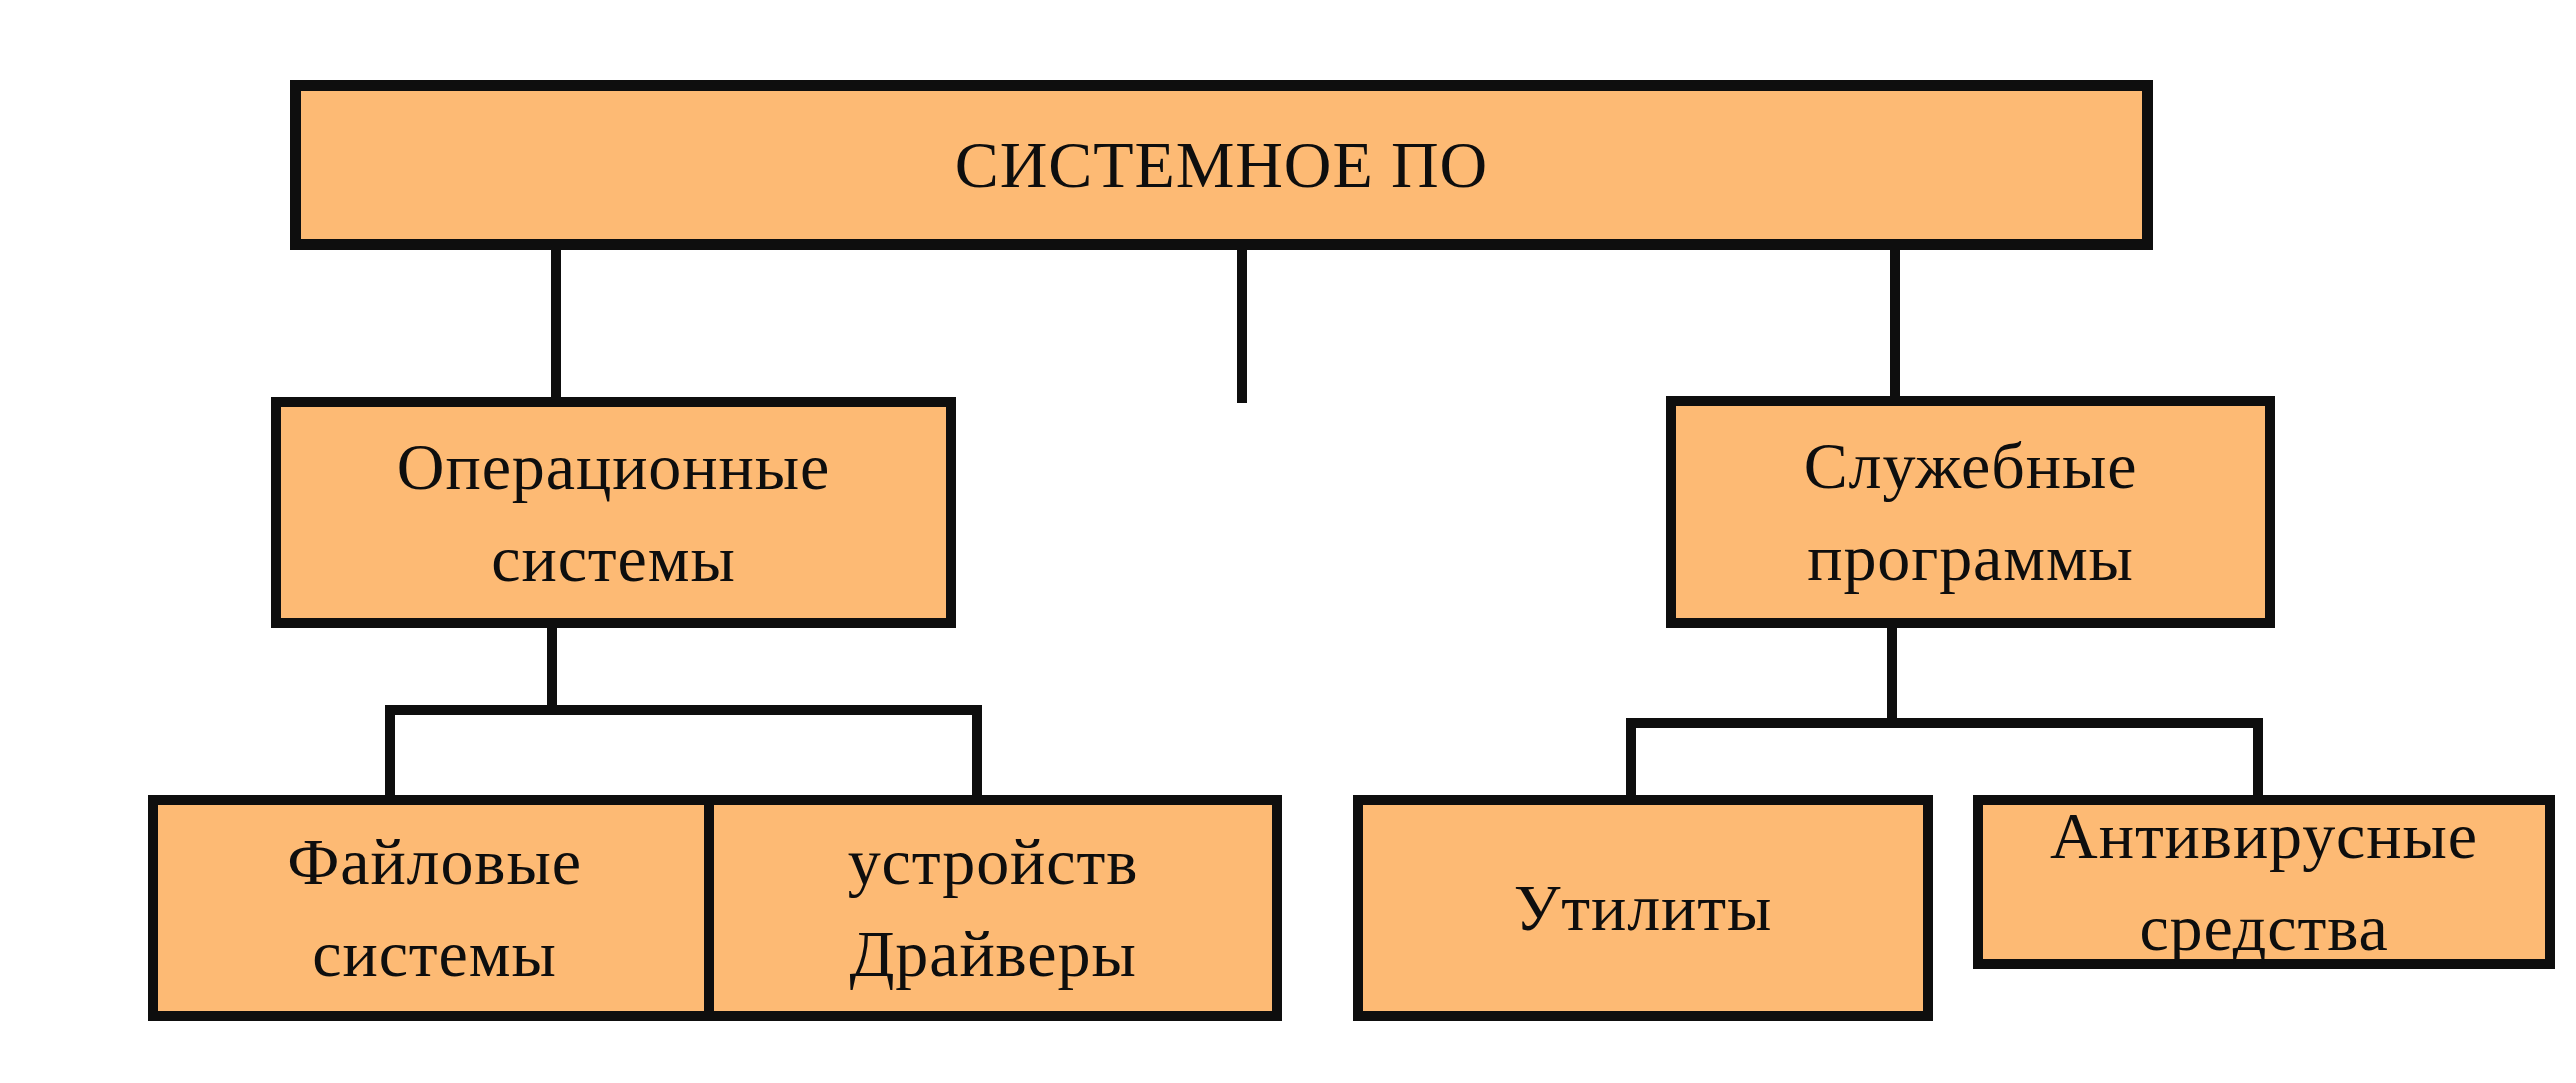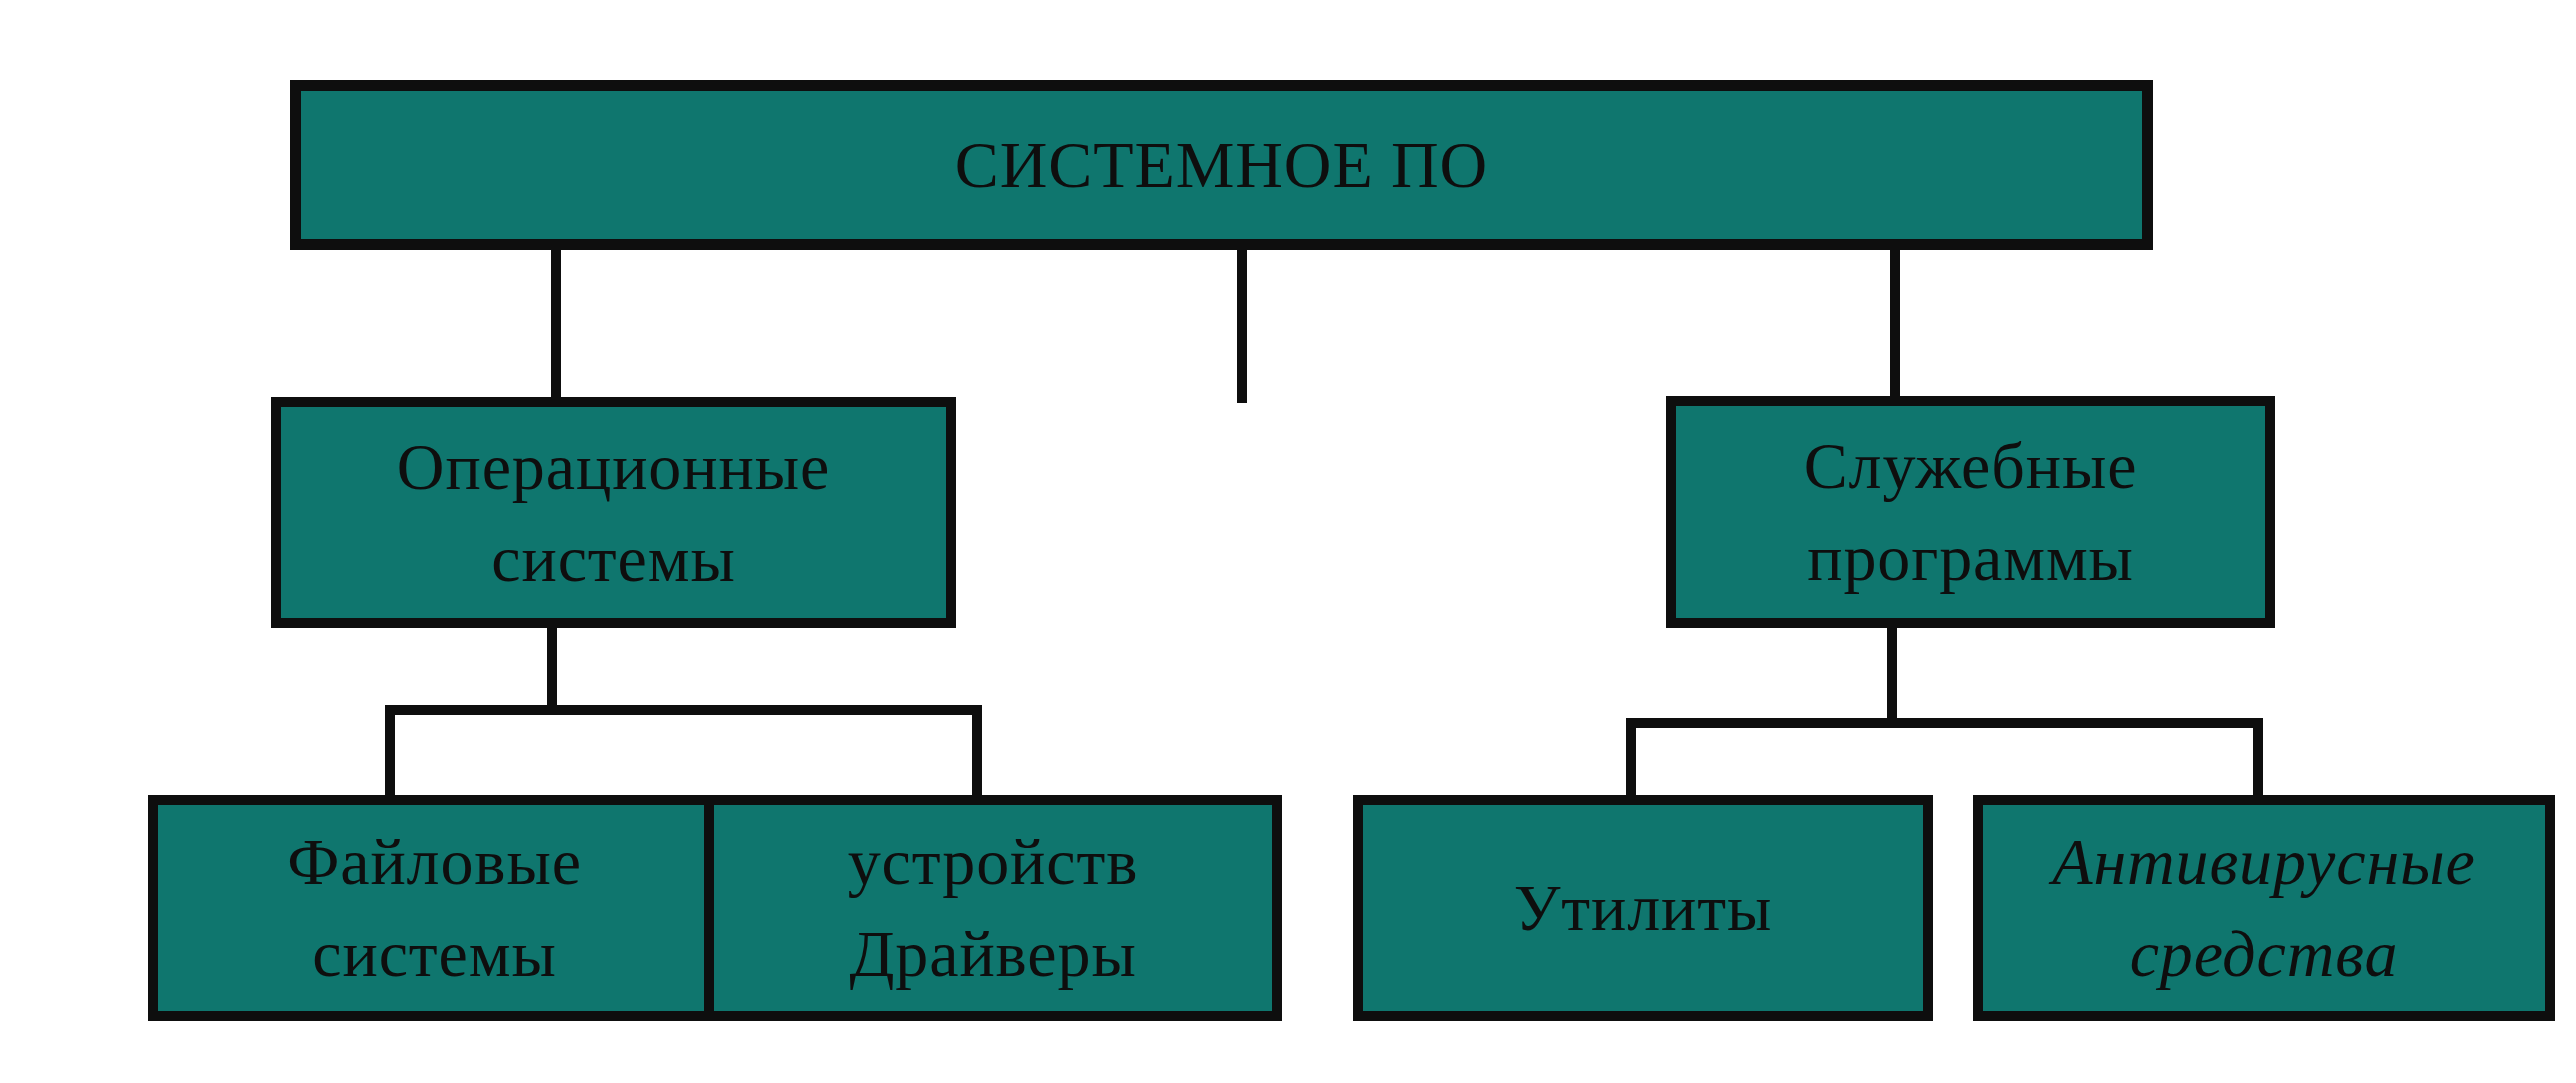--- a/index.html
+++ b/index.html
@@ -12,21 +12,21 @@
     width: 2576px;
     height: 1083px;
     background: #ffffff;
     overflow: hidden;
     font-family: "Liberation Serif", "DejaVu Serif", serif;
   }
   .box {
     position: absolute;
     box-sizing: border-box;
     border: 10px solid #0e0e0e;
-    background: #0f766e;
+    background: #fdba74;
     display: flex;
     flex-direction: column;
     align-items: center;
     justify-content: center;
     text-align: center;
     color: #0e0e0e;
     font-size: 66px;
     line-height: 92px;
     letter-spacing: 0.9px;
     white-space: nowrap;
@@ -38,21 +38,21 @@
   }
 
   
   #b-root      { left: 290px;  top: 80px;  width: 1863px; height: 170px; border-width: 11px; }
   #b-os        { left: 271px;  top: 397px; width: 685px;  height: 231px; }
   #b-base      { left: 976px; top: 397px; width: 565px;  height: 225px; }
   #b-service   { left: 1666px; top: 396px; width: 609px;  height: 232px; text-align: center; }
   #b-files     { left: 112px;  top: 795px; width: 573px;  height: 226px; margin-left: 36px; }
   #b-drivers   { left: 704px;  top: 795px; width: 578px;  height: 226px; }
   #b-utils     { left: 1353px; top: 795px; width: 580px;  height: 226px; }
-  #b-antivirus { left: 1973px; top: 795px; width: 582px;  height: 226px; font-style: italic; }
+  #b-antivirus { left: 1973px; top: 795px; width: 582px;  height: 174px; }
 
   
   #c-root-os      { left: 551px;  top: 242px; width: 10px; height: 161px; }
   #c-root-base    { left: 1237px; top: 242px; width: 10px; height: 161px; }
   #c-root-service { left: 1890px; top: 242px; width: 10px; height: 159px; }
 
   
   #c-os-stem      { left: 547px;  top: 623px; width: 10px;  height: 92px; }
   #c-os-h         { left: 385px;  top: 705px; width: 597px; height: 10px;  }
   #c-os-drop-l    { left: 385px;  top: 705px; width: 10px;  height: 95px; }

